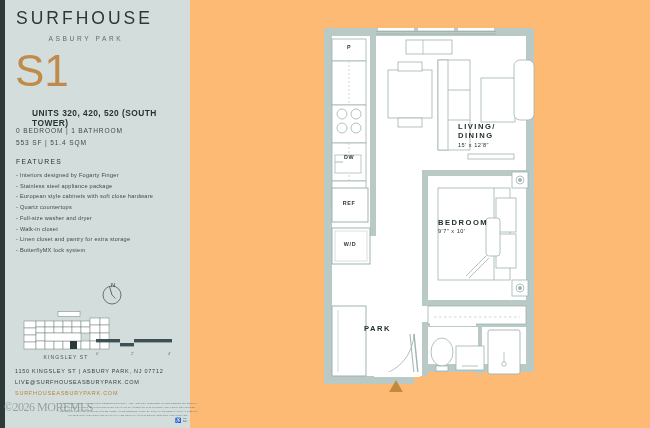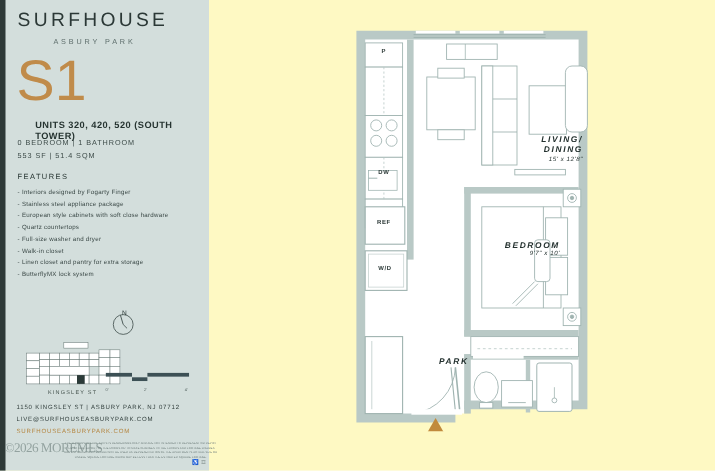--- a/index.html
+++ b/index.html
@@ -1,33 +1,33 @@
 <!DOCTYPE html>
 <html><head>
 <meta charset="utf-8">
 <style>
   html,body{margin:0;padding:0;background:#ffffff;}
   body{width:650px;height:428px;overflow:hidden;
        font-family:"Liberation Sans", sans-serif;
        -webkit-font-smoothing:antialiased;}
-  #root{position:relative;width:650px;height:428px;background:#fef9c3;}
+  #root{position:relative;width:650px;height:428px;background:#fdba74;}
 
   
   #panel{position:absolute;left:0;top:0;width:190px;height:428px;
          background:#d3dedc;}
   #panel-edge{position:absolute;left:0;top:0;width:5px;height:428px;
          background:#2e3a38;}
 
   .brand{position:absolute;left:16px;top:10px;}
   .brand-name{font-size:17.5px;letter-spacing:3.0px;color:#2b3836;
               font-weight:400;line-height:1;}
   .brand-sub{font-size:6.6px;letter-spacing:2.6px;color:#5d6d6b;
              margin-top:7px;text-align:center;padding-left:3px;}
 
-  .unitcode{position:absolute;left:15px;top:52px;font-size:52px;
+  .unitcode{position:absolute;left:15px;top:52px;font-size:44px;
             line-height:0.88;color:#c08b4a;font-weight:400;letter-spacing:0px;}
 
   .units-title{position:absolute;left:16px;top:108px;font-size:8.4px;
                font-weight:bold;letter-spacing:0.45px;color:#263431;margin-left:16px;}
   .units-meta{position:absolute;left:16px;top:125px;font-size:6.6px;
               letter-spacing:0.85px;color:#3d4b49;line-height:1.85;}
 
   .features-h{position:absolute;left:16px;top:158px;font-size:6.8px;
               letter-spacing:1.3px;color:#263431;}
   .features-list{position:absolute;left:16px;top:170px;font-size:5.6px;
@@ -61,21 +61,21 @@
              font-family:Liberation Serif, serif;white-space:nowrap;}
   .disclaimer{position:absolute;left:58px;top:402px;width:140px;
               font-size:2.5px;line-height:1.55;color:#6d7c7a;
               text-align:center;letter-spacing:.1px;}
   .discl-icons{position:absolute;left:175px;top:417px;font-size:5px;color:#6d7c7a;}
 
   
   #plan{position:absolute;left:318px;top:22px;width:250px;height:370px;}
   #plan svg{display:block;}
 
-  .rmlabel{position:absolute;text-align:right;color:#23302e;font-style:italic;}
+  .rmlabel{position:absolute;text-align:left;color:#23302e;}
   .rm-name{font-size:7.6px;font-weight:bold;letter-spacing:1.5px;line-height:1.25;}
   .rm-dim{font-size:5.6px;letter-spacing:0.5px;margin-top:1px;}
   .applabel{position:absolute;font-size:5.4px;font-weight:bold;
             letter-spacing:0.6px;color:#2b3836;text-align:center;}
 </style>
 </head>
 <body>
 
 <div id="root">
 
@@ -295,21 +295,21 @@
       <rect x="56" y="350" width="46" height="5" fill="#ffffff"></rect>
 
       <polygon points="78,358 86,372 70,372" fill="#c18a3c"></polygon>
     </svg>
 
     <div class="rmlabel" style="left:140px;top:100px;width:72px;">
       <div class="rm-name" id="lbl-living">LIVING/<br>DINING</div>
       <div class="rm-dim">15' x 12'8"</div>
     </div>
 
-    <div class="rmlabel" style="left:97px;top:196px;width:78px;padding-left:16px;">
+    <div class="rmlabel" style="left:120px;top:196px;width:78px;">
       <div class="rm-name">BEDROOM</div>
       <div class="rm-dim">9'7" x 10'</div>
     </div>
 
     <div class="rmlabel" style="left:46px;top:302px;width:62px;">
       <div class="rm-name">PARK</div>
     </div>
 
     <div class="applabel" style="left:17px;top:22px;width:28px;">P</div>
     <div class="applabel" style="left:17px;top:132px;width:28px;">DW</div>

